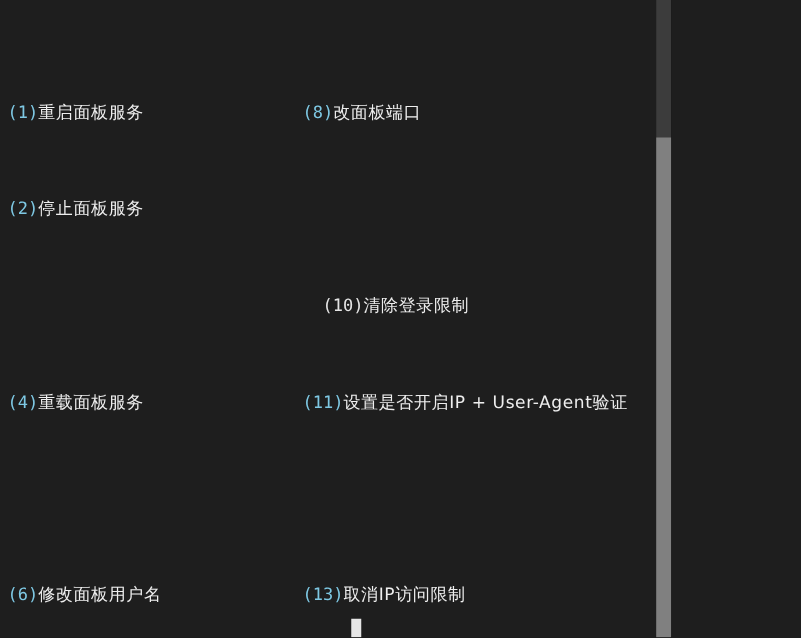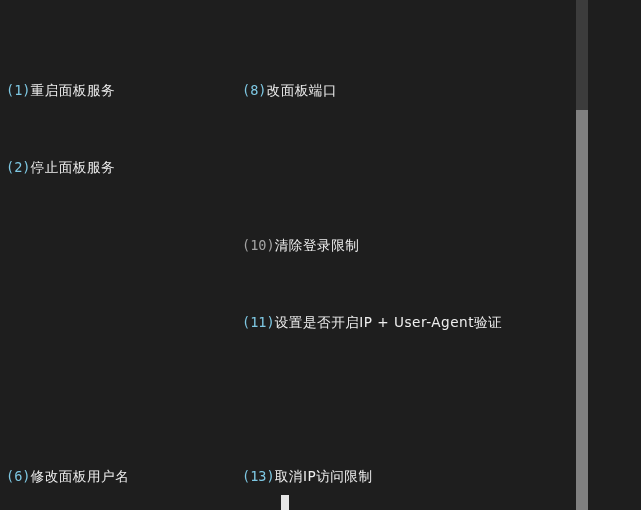--- a/index.html
+++ b/index.html
@@ -2,21 +2,21 @@
 <html><head>
 <meta charset="utf-8">
 <style>
   html, body {
     margin: 0;
     padding: 0;
     background: #1e1e1e;
   }
   #terminal {
     position: relative;
-    width: 588px;
+    width: 537px;
     height: 510px;
     background: #1e1e1e;
     overflow: hidden;
     font-family: "DejaVu Sans Mono", "Liberation Mono", monospace;
     font-size: 13.6px;
     line-height: 19.3px;
     color: #e6e6e6;
   }
   .screen {
     position: absolute;
@@ -93,24 +93,25 @@
     <div class="row">
       <span class="col-l"><span class="paren" style="color: rgb(126, 200, 227);">(1)</span><span class="cn txt">重启面板服务</span></span>
       <span class="col-r"><span class="paren" style="color: rgb(126, 200, 227);">(8)</span><span class="cn txt">改面板端口</span></span>
     </div>
 
     <div class="row">
       <span class="col-l"><span class="paren" style="color: rgb(126, 200, 227);">(2)</span><span class="cn txt">停止面板服务</span></span>
     </div>
 
     <div class="row">
-      <span class="col-r"><span class="paren" style="color: #a3a3a3;">(10)</span><span class="cn txt">清除登录限制</span></span>
+      <span class="col-r"><span class="paren" style="color: #e5e5e5; margin-left: 16px;">(10)</span><span class="cn txt">清除登录限制</span></span>
     </div>
 
     <div class="row">
+      <span class="col-l"><span class="paren" style="color: rgb(126, 200, 227);">(4)</span><span class="cn txt">重载面板服务</span></span>
       <span class="col-r"><span class="paren" style="color: rgb(126, 200, 227);">(11)</span><span class="cn txt">设置是否开启IP + User-Agent验证</span></span>
     </div>
 
     <div class="row">
     </div>
 
     <div class="row">
       <span class="col-l"><span class="paren" style="color: rgb(126, 200, 227);">(6)</span><span class="cn txt">修改面板用户名</span></span>
       <span class="col-r"><span class="paren" style="color: rgb(126, 200, 227);">(13)</span><span class="cn txt">取消IP访问限制</span></span>
     </div>

